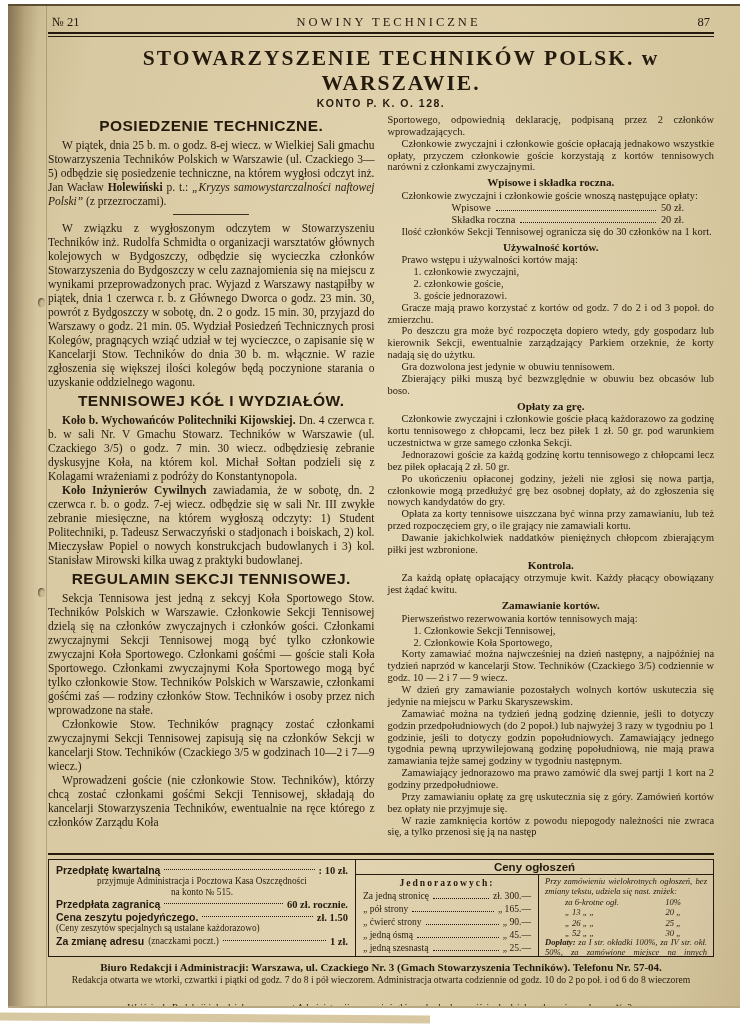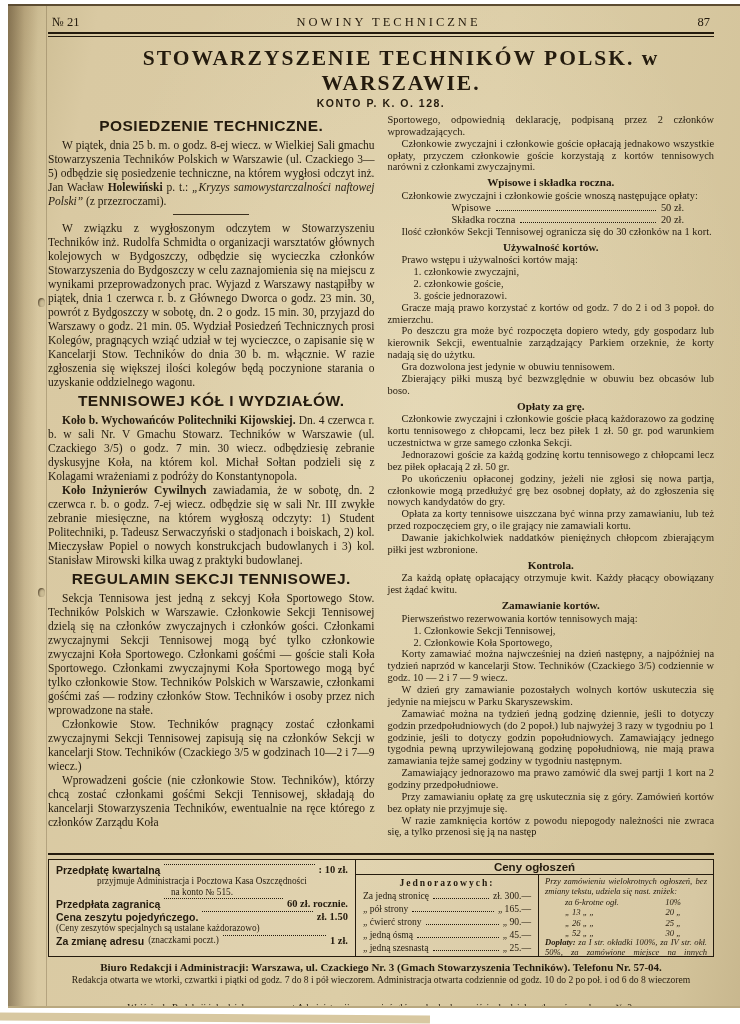--- a/index.html
+++ b/index.html
@@ -56,21 +56,21 @@
   .it{font-style:italic;}
   .fee-row{display:flex;align-items:baseline;margin:0 30px 0 64px;text-indent:0;font-family:Liberation Serif, serif;}
   .fee-row .dots{flex:1;border-bottom:1px dotted #241b0e;margin:0 5px 2px 5px;min-width:30px;}
   .numlist div{margin-left:26px;text-indent:0;}
 
   
   .pre-box-rule{margin-top:5px;}
   .infobox{display:flex;border:1.5px solid #241b0e;margin-top:4px;height:96px;overflow:hidden;
     background:rgba(255,250,235,0.12);}
   .infobox .sub-left{width:292px;border-right:1px solid #241b0e;padding:3px 7px 2px 7px;overflow:hidden;}
-  .sub-left .brow{display:flex;align-items:flex-start;text-indent:0;}
+  .sub-left .brow{display:flex;align-items:center;text-indent:0;}
   .sub-left .blabel{font-family:"Liberation Sans","DejaVu Sans",sans-serif;font-weight:bold;font-size:10.5px;}
   .sub-left .bval{font-weight:bold;font-size:10.5px;white-space:nowrap;}
   .sub-left .dots{flex:1;border-bottom:1px dotted #241b0e;margin:0 4px 2px 4px;min-width:16px;}
   .sub-left .bnote{font-size:9.3px;text-align:center;line-height:1.15;}
   .sub-left .bmid{font-size:9.3px;}
   .sub-left .brow{margin-top:1px;}
   .infobox .sub-right{flex:1;display:flex;flex-direction:column;overflow:hidden;}
   .ads-title{font-family:"Liberation Sans","DejaVu Sans",sans-serif;font-weight:bold;
     text-align:center;font-size:11.5px;border-bottom:1px solid #241b0e;padding:1px 0;}
   .ads-body{display:flex;flex:1;overflow:hidden;}

